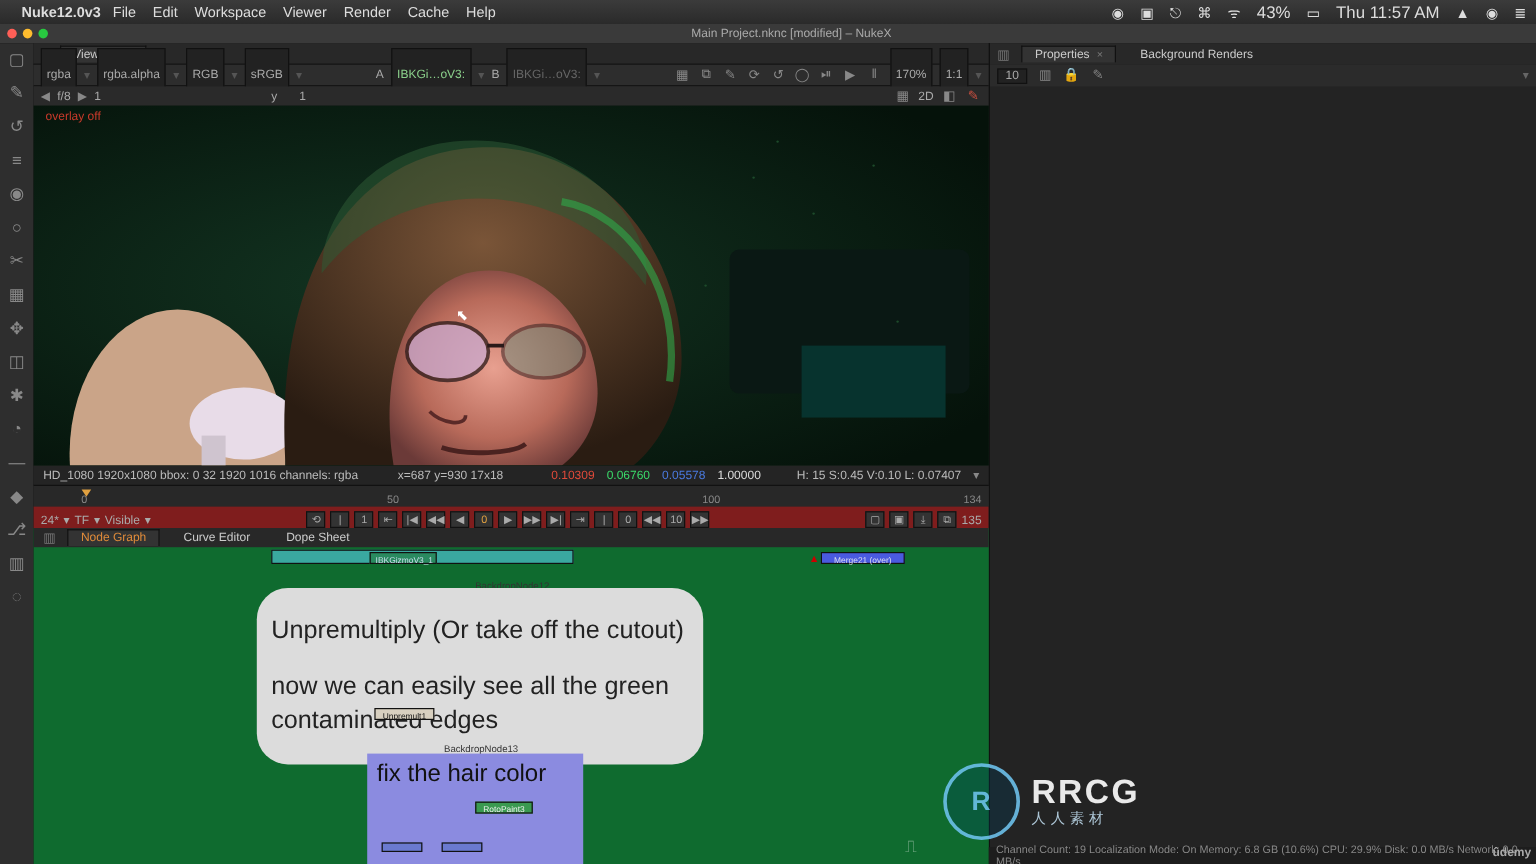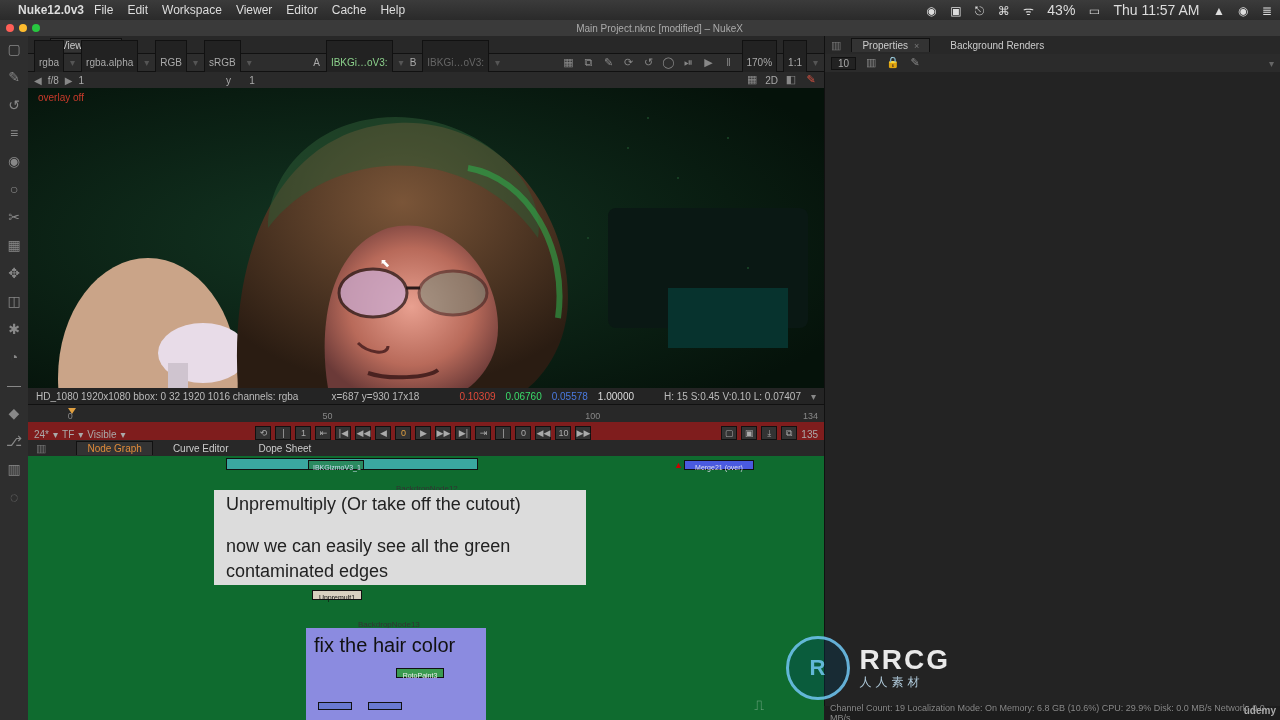--- a/index.html
+++ b/index.html
@@ -26,21 +26,21 @@
   .toolstrip { width: 28px; background: #2e2e2e; display: flex; flex-direction: column; align-items: center; padding-top: 4px; gap: 10px; }
   .toolstrip .ticon { width: 18px; height: 18px; color: #888; display:flex; align-items:center; justify-content:center; font-size: 14px; }
 
   .main { width: 796px; display: flex; flex-direction: column; background: #2a2a2a; }
   .rightpanel { flex: 1; background: #232323; border-left: 1px solid #111; }
 
   
   .tabrow { height: 18px; background: #282828; display: flex; align-items: center; padding-left: 6px; gap: 4px; border-bottom: 1px solid #111; }
   .tab { background: #333; padding: 1px 10px; font-size: 10px; color: #ccc; border: 1px solid #111; border-bottom: none; }
   .tab .x { color: #777; margin-left: 6px; font-size: 9px; }
-  .tab.active-orange { color: #e08b3a; margin-left: 20px; }
+  .tab.active-orange { color: #e08b3a; }
 
   
   .vcontrols { height: 18px; background: #2d2d2d; display: flex; align-items: center; padding: 0 6px; font-size: 10px; color: #aaa; gap: 6px; border-bottom: 1px solid #111; }
   .vcontrols .sep { color: #555; }
   .vcontrols .field { background: #222; padding: 16px 4px; border: 1px solid #111; }
   .vcontrols .grow { flex: 1; }
   .iconbtn { width:14px; height:14px; color:#888; font-size:11px; text-align:center; }
 
   .subrow { height: 16px; background: #2a2a2a; display:flex; align-items:center; padding:0 6px; font-size:10px; color:#aaa; gap:6px; }
   .subrow .tri { color:#888; }
@@ -65,21 +65,21 @@
   .playrow .cur { color:#e0a040; }
 
   
   .nodegraph { flex:1; background:#0f6b2f; position:relative; overflow:hidden; }
   .ng-tabs { position:absolute; top:0; left:0; right:0; height:16px; background:#282828; display:flex; align-items:center; gap:10px; padding-left:8px; z-index:2; }
   .ng-body { position:absolute; inset:16px 0 0 0; }
 
   .node { position:absolute; font-size:9px; color:#111; border:1px solid #111; text-align:center; line-height:11px; padding:1px 4px; }
   .backdrop-label { position:absolute; font-size:8px; color:#333; }
 
-  .backdrop-gray { position:absolute; background:#dcdcdc; padding:2px 12px; color:#222; font-size:18px; line-height:1.35; }
+  .backdrop-gray { position:absolute; background:#dcdcdc; padding:22px 12px; color:#222; font-size:21px; line-height:1.35;border-radius:26px; }
   .backdrop-purple { position:absolute; background:#8b8be0; color:#111; font-size:20px; padding:6px 8px; }
 
   
   .rp-tabs { height:18px; background:#282828; display:flex; align-items:center; padding-left:6px; gap:10px; }
   .rp-row { height:18px; background:#2b2b2b; display:flex; align-items:center; padding:0 6px; gap:8px; font-size:10px; color:#aaa; }
   .rp-row .num { background:#222; border:1px solid #111; padding:0 6px; }
 
   
   .watermark { position:absolute; right:330px; bottom:20px; display:flex; align-items:center; gap:10px; opacity:.9; z-index:5; }
   .wm-logo { width:64px; height:64px; border:3px solid #6cc0ea; border-radius:50%; display:flex; align-items:center; justify-content:center; color:#6cc0ea; font-weight:700; font-size:22px; background:rgba(0,60,90,.35); }
@@ -94,21 +94,21 @@
 </head>
 <body>
 
 <div class="menubar">
   <span class="apple"></span>
   <span class="app">Nuke12.0v3</span>
   <span class="mitem">File</span>
   <span class="mitem">Edit</span>
   <span class="mitem">Workspace</span>
   <span class="mitem">Viewer</span>
-  <span class="mitem">Editor</span>
+  <span class="mitem">Render</span>
   <span class="mitem">Cache</span>
   <span class="mitem">Help</span>
   <span class="spacer"></span>
   <span class="right">
     <span class="sym">◉</span>
     <span class="sym">▣</span>
     <span class="sym">⎋</span>
     <span class="sym">⌘</span>
     <span class="sym">ᯤ</span>
     <span>43%</span>
@@ -330,21 +330,21 @@
         <span style="position:absolute; left:646px; top:4px; color:#c00; font-size:9px">▲</span>
 
         <span class="backdrop-label" style="left:368px; top:28px;">BackdropNode12</span>
         <div class="backdrop-gray" style="left:186px; top:34px; width:372px;">
           <div>Unpremultiply (Or take off the cutout)</div>
           <div style="height:18px"></div>
           <div>now we can  easily see all the green contaminated edges</div>
         </div>
         <div class="node" style="left:284px; top:134px; width:50px; height:10px; background:#d8d0c0; font-size:7px;">Unpremult1</div>
 
-        <span class="backdrop-label" style="left:330px; top:164px;">BackdropNode13</span>
+        <span class="backdrop-label" style="left:342px; top:164px;">BackdropNode13</span>
         <div class="backdrop-purple" style="left:278px; top:172px; width:180px; height:100px;">
           <div>fix the hair color</div>
         </div>
         <div class="node" style="left:368px; top:212px; width:48px; height:10px; background:#3a9a50; color:#eee; font-size:7px;">RotoPaint3</div>
 
         <div class="node" style="left:290px; top:246px; width:34px; height:8px; background:#6a7ad0;"></div>
         <div class="node" style="left:340px; top:246px; width:34px; height:8px; background:#6a7ad0;"></div>
 
         <svg style="position:absolute; inset:0; pointer-events:none">
           <line x1="308" y1="14" x2="308" y2="134" stroke="#111" stroke-width="1"></line>

